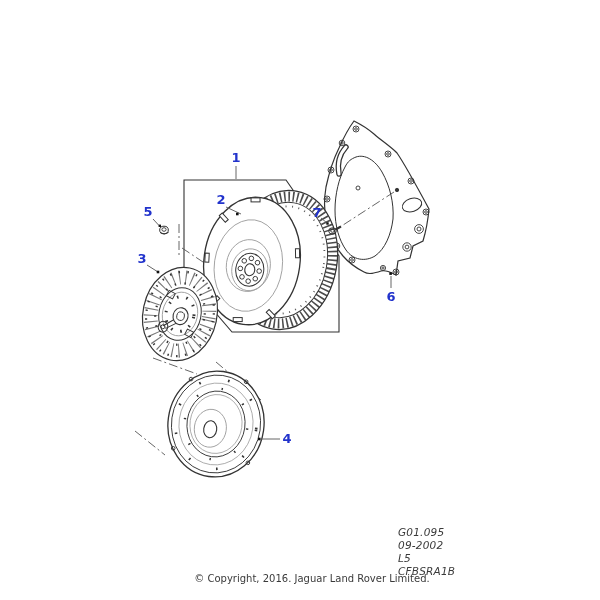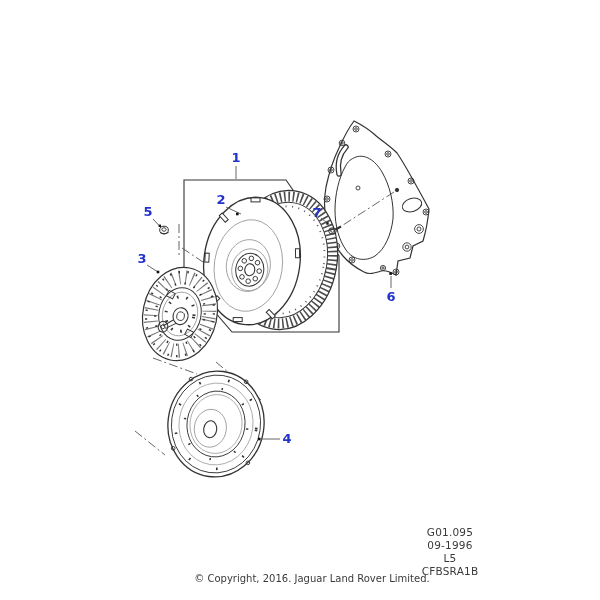--- a/index.html
+++ b/index.html
@@ -1,22 +1,22 @@
 <!DOCTYPE html>
 <html><head>
 <meta charset="utf-8">
 <style>
   html,body{margin:0;padding:0;background:#fff;}
   .stage{position:relative;width:600px;height:600px;background:#fff;overflow:hidden;
          font-family:"DejaVu Sans","Liberation Sans",sans-serif;}
   svg{position:absolute;left:0;top:0;}
   .callout{font-family:"DejaVu Sans","Liberation Sans",sans-serif;
            font-size:13px;font-weight:bold;fill:#2233cc;cursor:pointer;}
-  .info{position:absolute;left:398px;top:526px;width:104px;text-align:center;
-        font-size:10.5px;line-height:12.9px;color:#3a3a3a;letter-spacing:.2px;}
+  .info{position:absolute;left:398px;top:526px;width:104px;text-align:left;
+        font-size:10.5px;line-height:12.9px;color:#3a3a3a;letter-spacing:.2px;font-style:italic;}
   .copyright{position:absolute;left:12px;top:573px;width:600px;text-align:center;
              font-size:10px;color:#3a3a3a;}
   .ink{stroke:#333;fill:none;}
   .faint{stroke:#9e9e9e;fill:none;}
   .leader{stroke:#666;stroke-width:1;fill:none;}
   .cdash{stroke:#555;stroke-width:0.9;fill:none;stroke-dasharray:9 3 2 3;}
   .sq{fill:#111;stroke:none;}
 </style>
 </head>
 <body>
@@ -193,19 +193,19 @@
   <text class="callout" text-anchor="middle" x="221" y="204">2</text>
   <text class="callout" text-anchor="middle" x="142" y="263">3</text>
   <text class="callout" text-anchor="middle" x="287" y="443">4</text>
   <text class="callout" text-anchor="middle" x="148" y="216">5</text>
   <text class="callout" text-anchor="middle" x="391" y="301">6</text>
   <text class="callout" text-anchor="middle" x="317" y="217">7</text>
 </svg>
 
   <div class="info">
     <div>G01.095</div>
-    <div>09-1996</div>
+    <div>09-2002</div>
     <div>L5</div>
     <div>CFBSRA1B</div>
   </div>
 
   <div class="copyright">© Copyright, 2016. Jaguar Land Rover Limited.</div>
 </div>
 
 </body></html>

